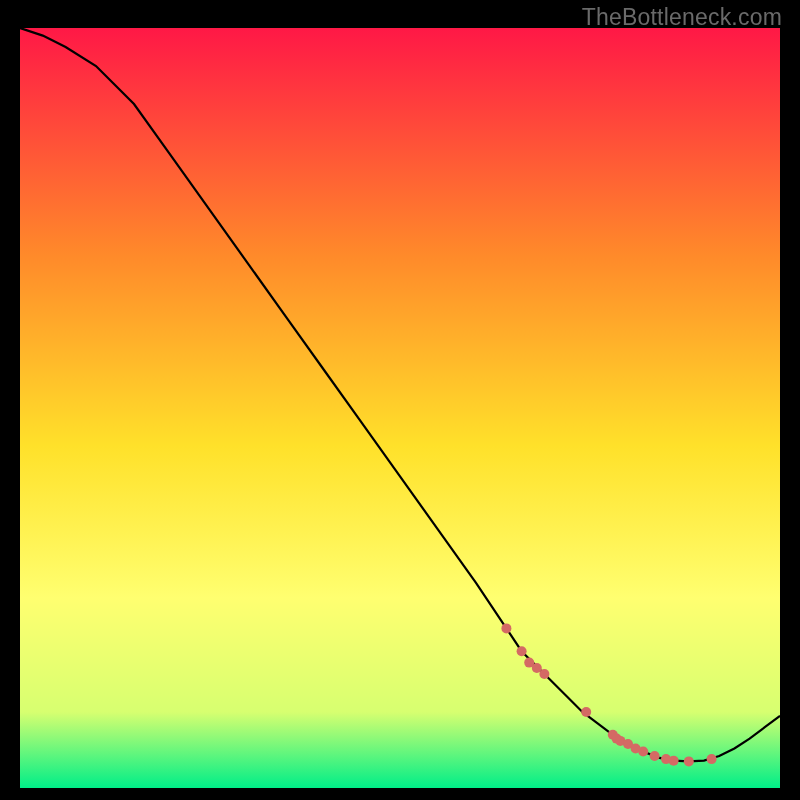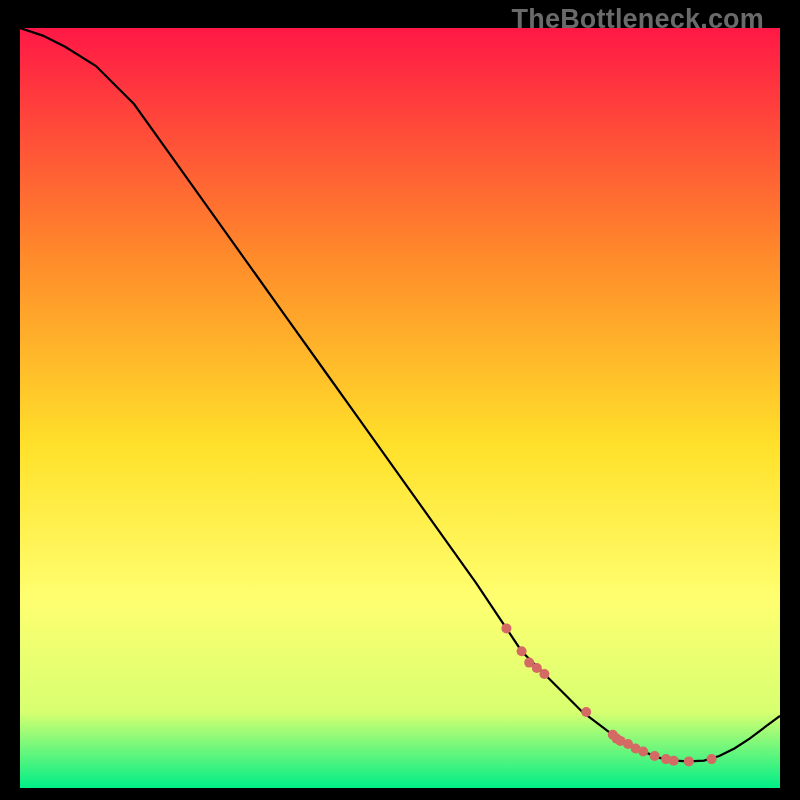--- a/index.html
+++ b/index.html
@@ -12,24 +12,24 @@
     overflow: hidden;
   }
   .stage {
     position: relative;
     width: 800px;
     height: 800px;
   }
   .watermark {
     position: absolute;
     top: 4px;
-    right: 36px;
+    right: 18px;
     color: #6a6a6a;
-    font-weight: 700;
-    font-size: 27px;
+    font-weight: 400;
+    font-size: 23px;
     letter-spacing: 0.2px;
     user-select: none;
   }
   .plot {
     position: absolute;
     left: 20px;
     top: 28px;
     width: 760px;
     height: 760px;
   }

